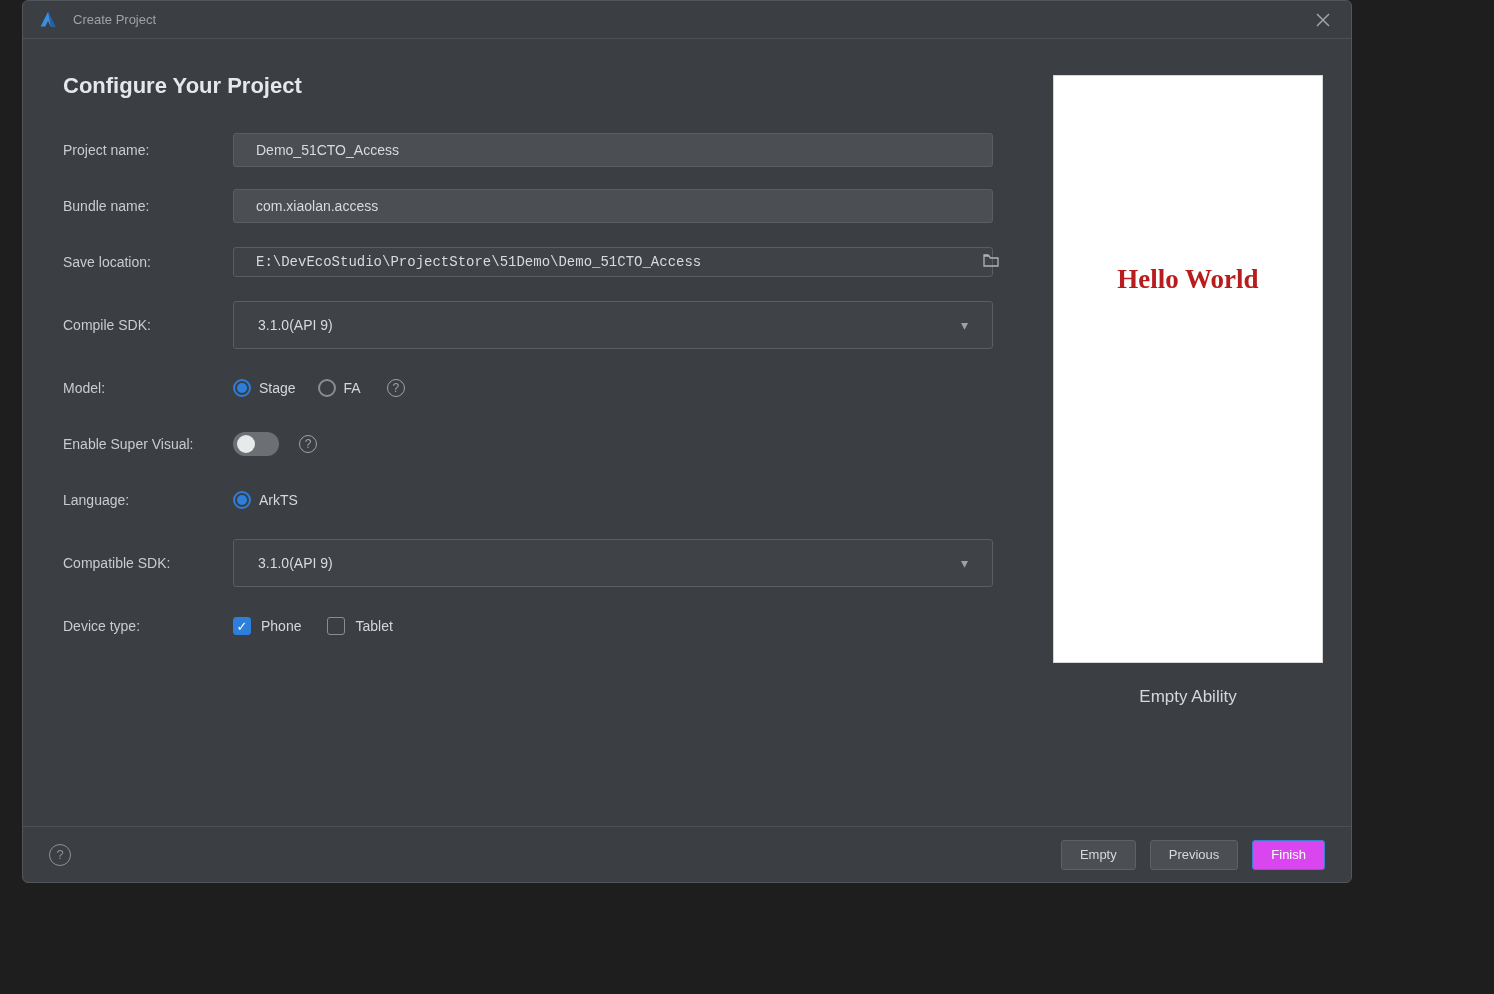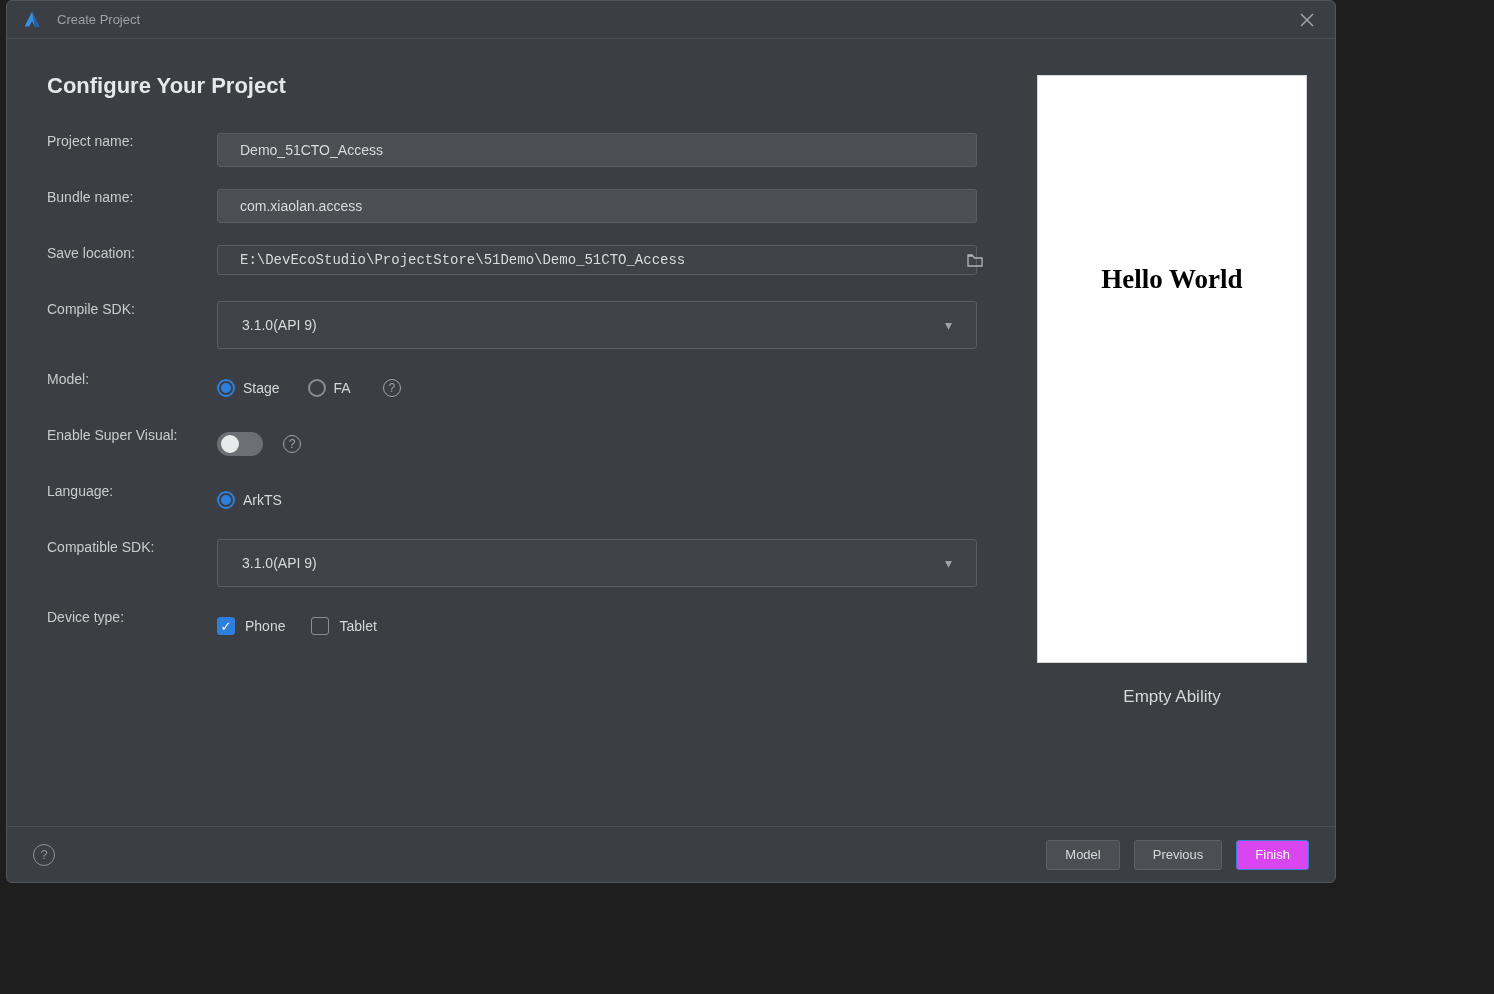--- a/index.html
+++ b/index.html
@@ -1,47 +1,47 @@
 <!DOCTYPE html>
 <html><head>
 <meta charset="utf-8">
 <style>
   * { box-sizing: border-box; margin: 0; padding: 0; font-family: "Segoe UI", Arial, sans-serif; }
   html, body { width: 1494px; height: 994px; background: #1e1e1e; overflow: hidden; }
   .dialog {
-    position: absolute; left: 6px; top: 0; width: 1330px; height: 883px;
+    position: absolute; left: 22px; top: 0; width: 1330px; height: 883px;
     background: #3b3e42; border: 1px solid #52555a; border-radius: 6px;
     display: flex; flex-direction: column; overflow: hidden;
   }
   .titlebar {
     height: 38px; display: flex; align-items: center; padding: 0 14px;
     border-bottom: 1px solid #4c4f53;
   }
   .logo-wrap { width: 22px; height: 22px; display:flex; align-items:center; justify-content:center; }
   .titlebar-title { color: #9ea1a6; font-size: 13px; margin-left: 14px; }
   .close-btn { margin-left: auto; width: 28px; height: 28px; display:flex; align-items:center; justify-content:center; cursor:pointer; color:#a0a3a8; }
   .close-btn svg { width: 14px; height: 14px; }
   .content { flex:1; display:flex; padding: 34px 40px 20px 40px; gap: 40px; }
   .form-col { flex: 0 0 950px; }
   .page-title { color: #e6e7ea; font-size: 22px; font-weight:600; margin-bottom: 34px; }
-  .form-row { display:flex; margin-bottom: 22px; min-height: 34px; }
+  .form-row { display:flex; align-items:center; margin-bottom: 22px; min-height: 34px; }
   .form-label { width: 170px; color: #c9cbce; font-size: 14px; }
   .field-wrap { flex:1; position:relative; }
   .text-input {
     width: 760px; height: 34px; background: #4b4e53; border: 1px solid #5a5d62;
     border-radius: 3px; color: #d9dadd; font-size: 14px; padding: 0 22px; outline:none;
   }
   .select {
     width: 760px; height: 48px; background: #3f4246; border: 1px solid #5a5d62;
     border-radius: 3px; color: #d9dadd; font-size: 14px; padding: 0 24px;
     display:flex; align-items:center; justify-content:space-between; cursor:pointer;
   }
   .select .chev { color: #9ea1a6; }
   .folder-icon { position:absolute; right:14px; top:50%; transform:translateY(-50%); color:#b0b3b7; }
-  .radio-group { display:flex; align-items:center; gap: 28px; }
+  .radio-group { display:flex; align-items:center; gap: 22px; }
   .radio { display:flex; align-items:center; gap:8px; cursor:pointer; }
   .radio-circ {
     width:18px; height:18px; border-radius:50%; border:2px solid #8a8d92;
     display:flex; align-items:center; justify-content:center;
   }
   .radio.checked .radio-circ { border-color:#2e7fdc; }
   .radio.checked .radio-dot { width:10px; height:10px; background:#2e7fdc; border-radius:50%; }
   .radio-label { color:#d5d7da; font-size:14px; }
   .help-icon { width:18px; height:18px; border:1.5px solid #9ea1a6; border-radius:50%; color:#9ea1a6; font-size:12px; display:flex; align-items:center; justify-content:center; margin-left:4px; cursor:pointer; }
   .toggle-wrap { display:flex; align-items:center; gap:16px; }
@@ -59,21 +59,21 @@
   }
   .checkbox.checked .check-box { background:#2e7fdc; border-color:#2e7fdc; }
   .check-mark { color:#fff; font-size:13px; line-height:1; display:none; }
   .checkbox.checked .check-mark { display:block; }
   .check-label { color:#d5d7da; font-size:14px; }
   .preview-col { flex:0 0 270px; display:flex; flex-direction:column; align-items:center; }
   .preview-frame {
     width:270px; height:588px; background:#ffffff; border:1px solid #d6d6d6;
     display:flex; align-items:center; justify-content:center; margin-top: 2px;
   }
-  .preview-text { color:#000000; font-family:"Times New Roman", serif; font-size:27px; font-weight:700; transform: translateY(-90px);}
+  .preview-text { color:#b91c1c; font-family:"Times New Roman", serif; font-size:27px; font-weight:700; transform: translateY(-90px);}
   .preview-caption { color:#d5d7da; font-size:17px; margin-top:24px; }
   .footer {
     height:56px; border-top:1px solid #4c4f53; display:flex; align-items:center; padding: 0 26px;
   }
   .footer-help { width:22px; height:22px; border:1.5px solid #8d9094; border-radius:50%; color:#8d9094; font-size:13px; display:flex; align-items:center; justify-content:center; cursor:pointer;}
   .footer-spacer { flex:1; }
   .btn {
     height:30px; padding: 0 18px; border-radius:3px; font-size:13px; cursor:pointer;
     display:flex; align-items:center; justify-content:center; margin-left:14px;
     background:#4b4e53; color:#d7d9dc; border:1px solid #5d6065;
@@ -212,18 +212,18 @@
       <div class="preview-frame">
         <div class="preview-text">Hello World</div>
       </div>
       <div class="preview-caption">Empty Ability</div>
     </div>
   </div>
 
   <div class="footer">
     <span class="footer-help">?</span>
     <span class="footer-spacer"></span>
-    <div class="btn">Model</div>
+    <div class="btn">Empty</div>
     <div class="btn">Previous</div>
     <div class="btn primary">Finish</div>
   </div>
 
 </div>
 
 </body></html>

